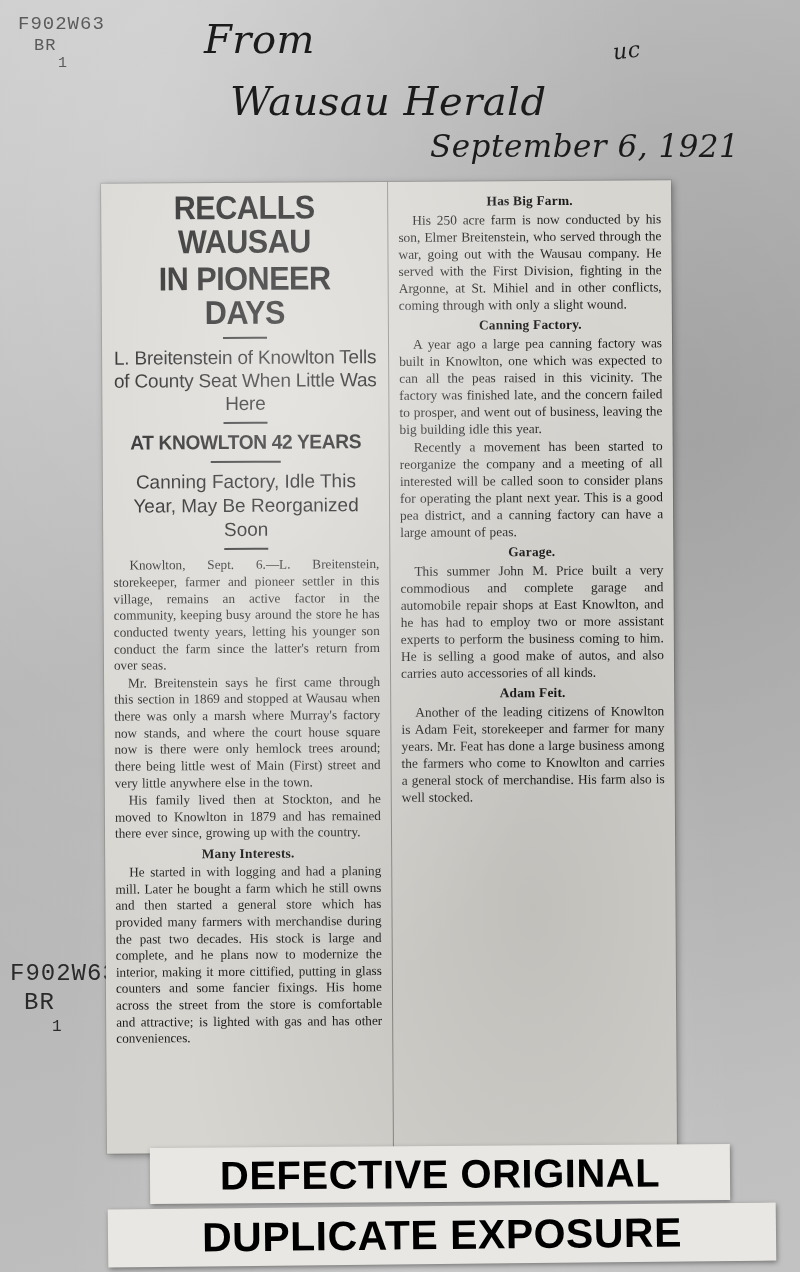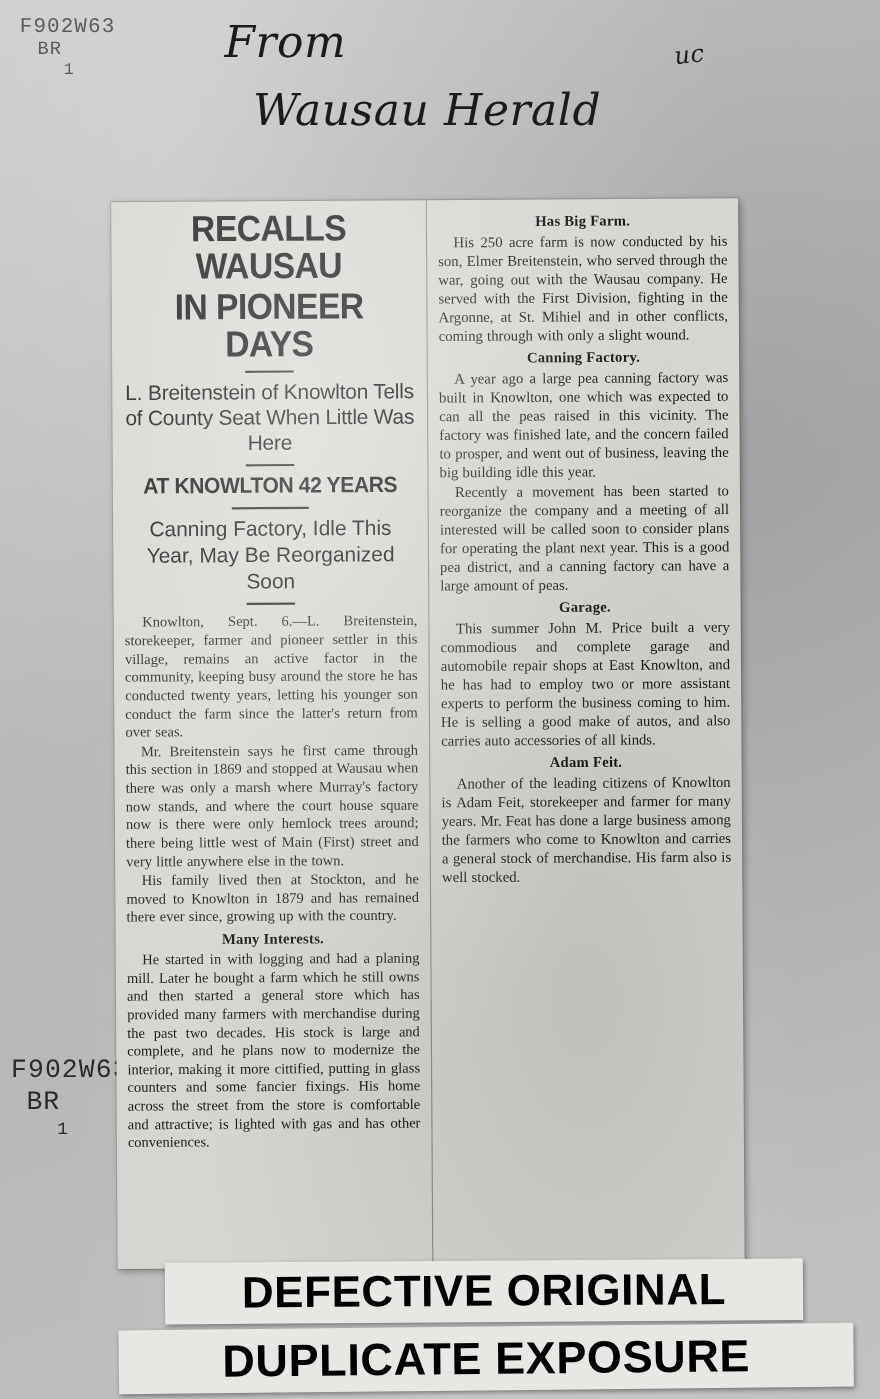--- a/index.html
+++ b/index.html
@@ -195,20 +195,21 @@
 <div id="page">
 
   <div class="layer" id="stamp-top">
     <span>F902W63</span>
     <span class="br">BR</span>
     <span class="tick">1</span>
   </div>
 
   <div class="layer handwriting" id="hw-from">From</div>
   <div class="layer handwriting" id="hw-paper">Wausau Herald</div>
+  <div class="layer handwriting" id="hw-date">September 6, 1921</div>
   <div class="layer handwriting" id="hw-uc">uc</div>
 
   <div class="layer" id="stamp-left">
     <span>F902W63</span>
     <span class="br">BR</span>
     <span class="tick">1</span>
   </div>
 
   <div class="layer" id="clipping">
     <div class="cols">

